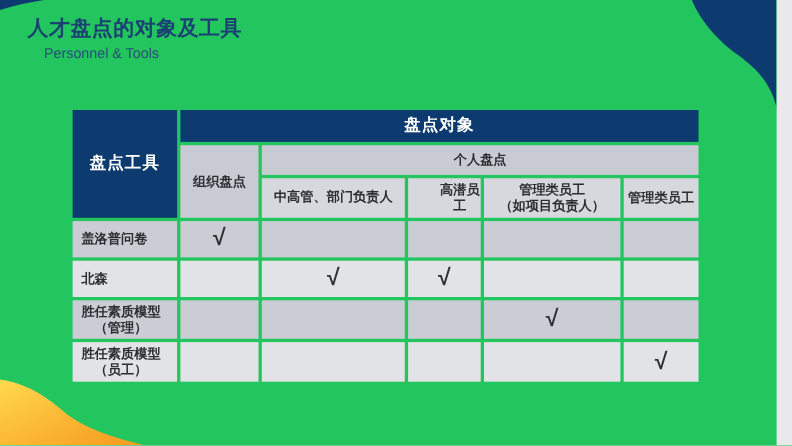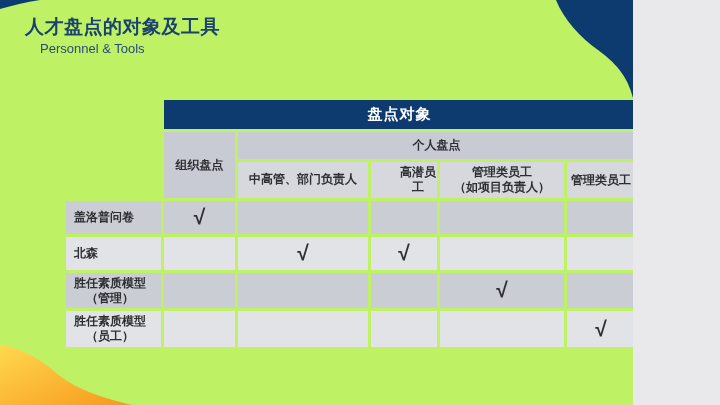--- a/index.html
+++ b/index.html
@@ -2,22 +2,22 @@
 <html><head>
 <meta charset="utf-8">
 <style>
   html,body{margin:0;padding:0;}
   body{
     width:720px;height:405px;
     font-family:"Liberation Sans","DejaVu Sans",sans-serif;
     background:#e9e9ec;
   }
   .slide{
-    position:relative;width:633px;height:405px;
-    background:#bef264;overflow:hidden;
+    position:relative;width:706px;height:405px;
+    background:#22c55e;overflow:hidden;
   }
   
   .deco{position:absolute;pointer-events:none;}
   .deco-tl{top:0;left:0;}
   .deco-tr{top:0;right:0;}
   .deco-bl{bottom:0;left:0;}
   
   .title-block{position:absolute;left:25px;top:15px;}
   .slide-title{
     font-size:19px;font-weight:bold;color:#1b4173;
@@ -75,20 +75,21 @@
     <path d="M0,2 C18,4 38,14 54,28 C74,46 100,54 132,62 L0,62 Z" fill="url(#goldGrad)"></path>
   </svg>
 
   <div class="title-block">
     <div class="slide-title">人才盘点的对象及工具</div>
     <div class="slide-subtitle">Personnel &amp; Tools</div>
   </div>
 
   <div class="tbl">
 
+    <div class="cell navy c-corner">盘点工具</div>
     <div class="cell navy c-top">盘点对象</div>
     <div class="cell band c-org">组织盘点</div>
     <div class="cell band c-personal">个人盘点</div>
 
     <div class="cell subhead" style="grid-column:3;grid-row:3;font-family:Liberation Mono, monospace;">中高管、部门负责人</div>
     <div class="cell subhead" style="grid-column:4;grid-row:3;padding-left:28px;">高潜员工</div>
     <div class="cell subhead" style="grid-column:5;grid-row:3;">管理类员工
 （如项目负责人）</div>
     <div class="cell subhead" style="grid-column:6;grid-row:3;">管理类员工</div>
 

